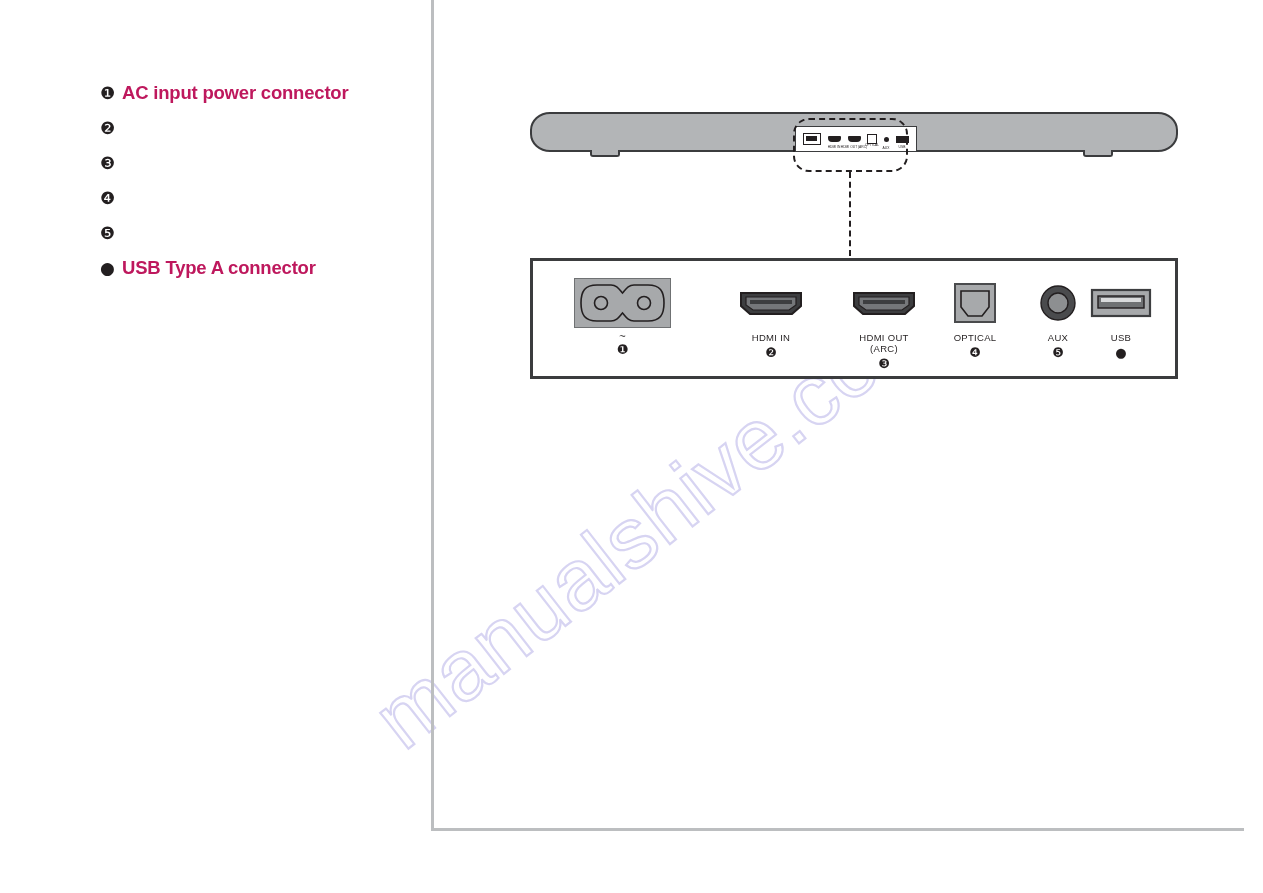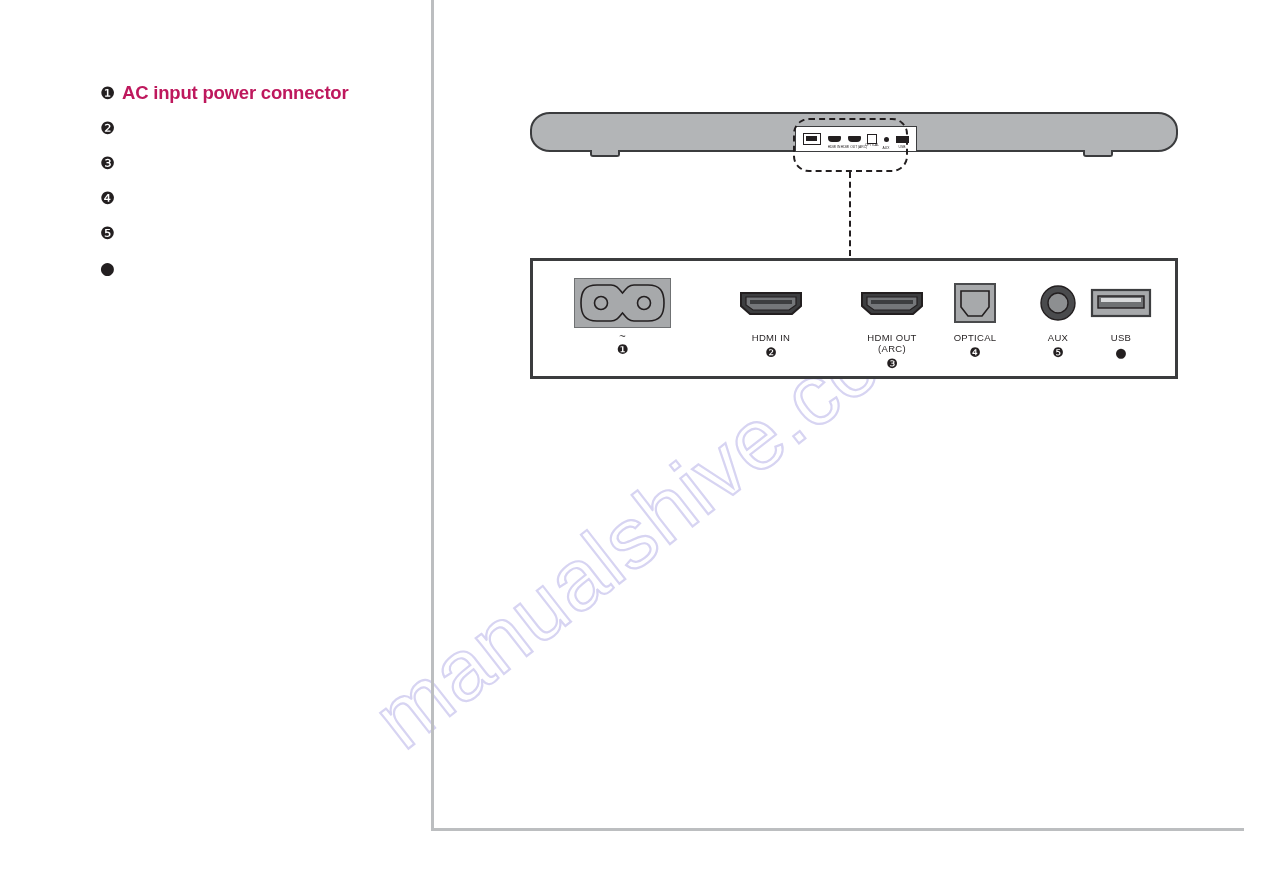--- a/index.html
+++ b/index.html
@@ -270,21 +270,21 @@
   
   .optical-shell { width: 44px; height: 42px; }
 
   
   .aux-shell { width: 38px; height: 38px; }
 
   
   .usb-shell { width: 62px; height: 30px; }
 
   #port-hdmi-in  { left: 178px; width: 120px; }
-  #port-hdmi-out { left: 299px; width: 120px; }
+  #port-hdmi-out { left: 291px; width: 120px; }
   #port-optical  { left: 382px; width: 120px; }
   #port-aux      { left: 465px; width: 120px; }
   #port-usb      { left: 528px; width: 120px; }
 </style>
 </head>
 <body>
 
 <div id="watermark">
   <div class="wm-text">manualshive.com</div>
 </div>
@@ -311,20 +311,21 @@
   <div class="legend-row">
     <span class="legend-marker">❹</span>
   </div>
 
   <div class="legend-row">
     <span class="legend-marker">❺</span>
   </div>
 
   <div class="legend-row">
     <span class="legend-marker">●</span>
+    <span class="legend-label">USB Type A connector</span>
   </div>
 
 </div>
 
 <div id="soundbar-figure">
   <div id="soundbar-body"></div>
   <div class="soundbar-foot" id="soundbar-foot-left"></div>
   <div class="soundbar-foot" id="soundbar-foot-right"></div>
 
   <div id="soundbar-mini-panel">

